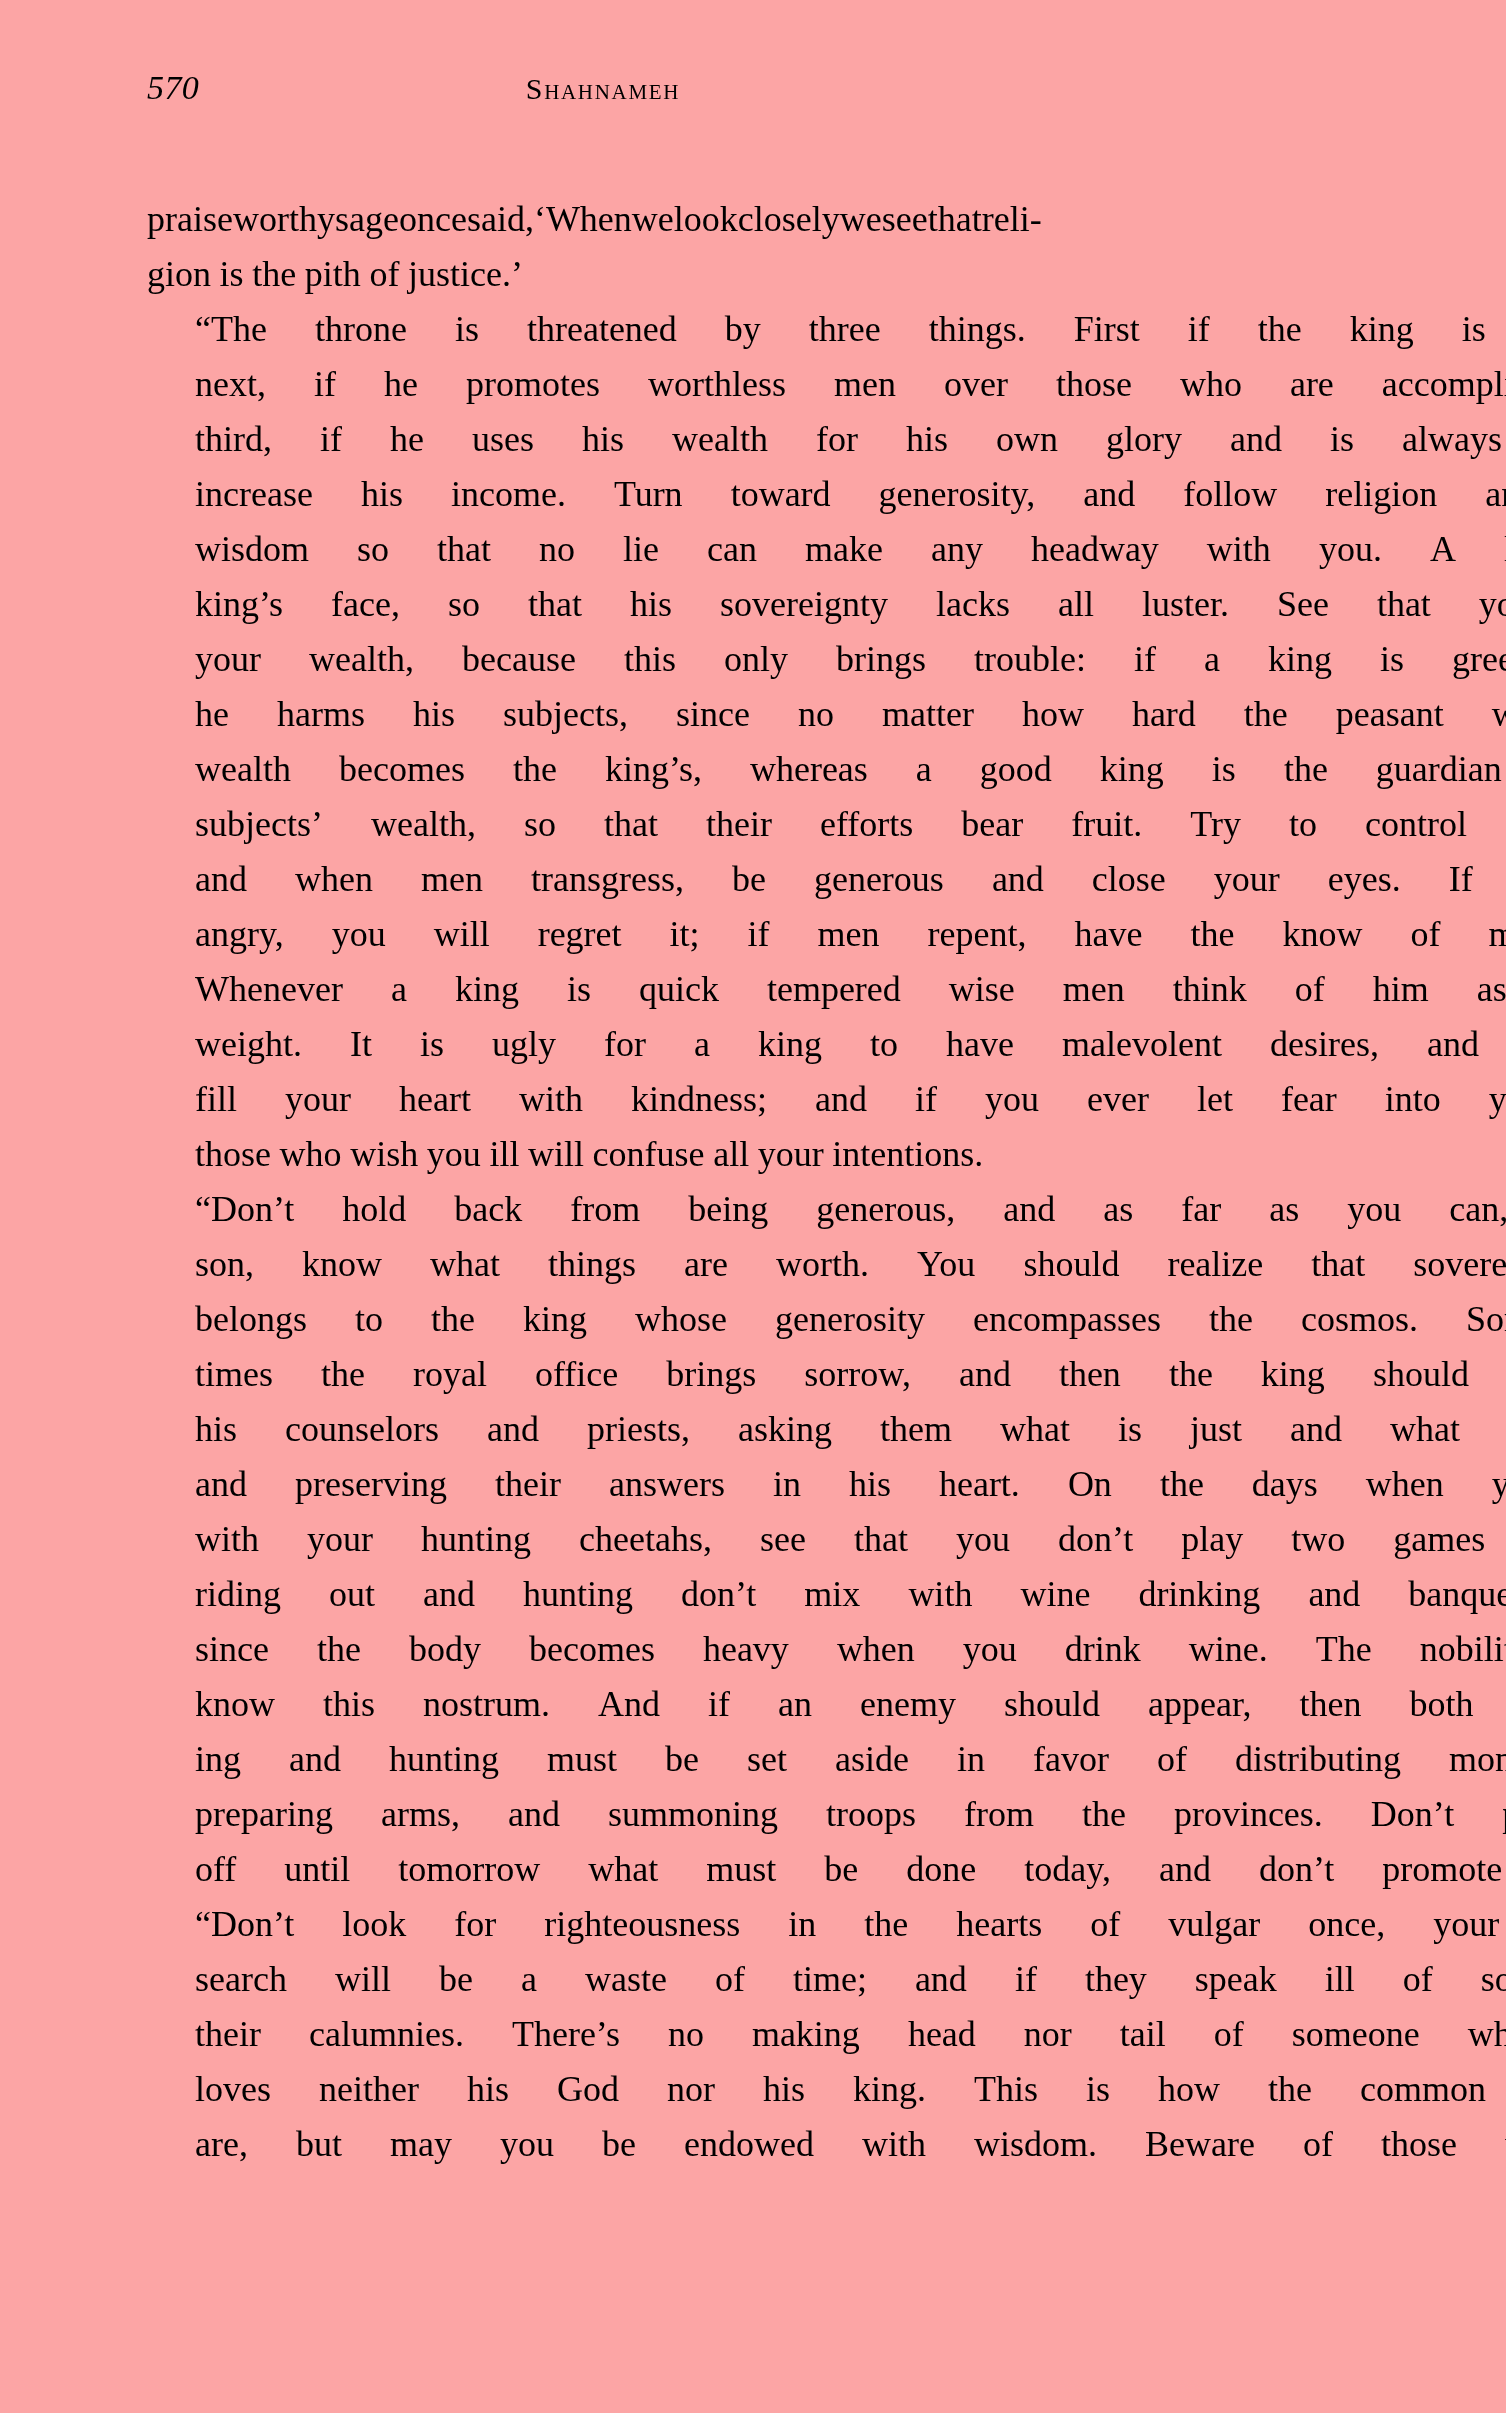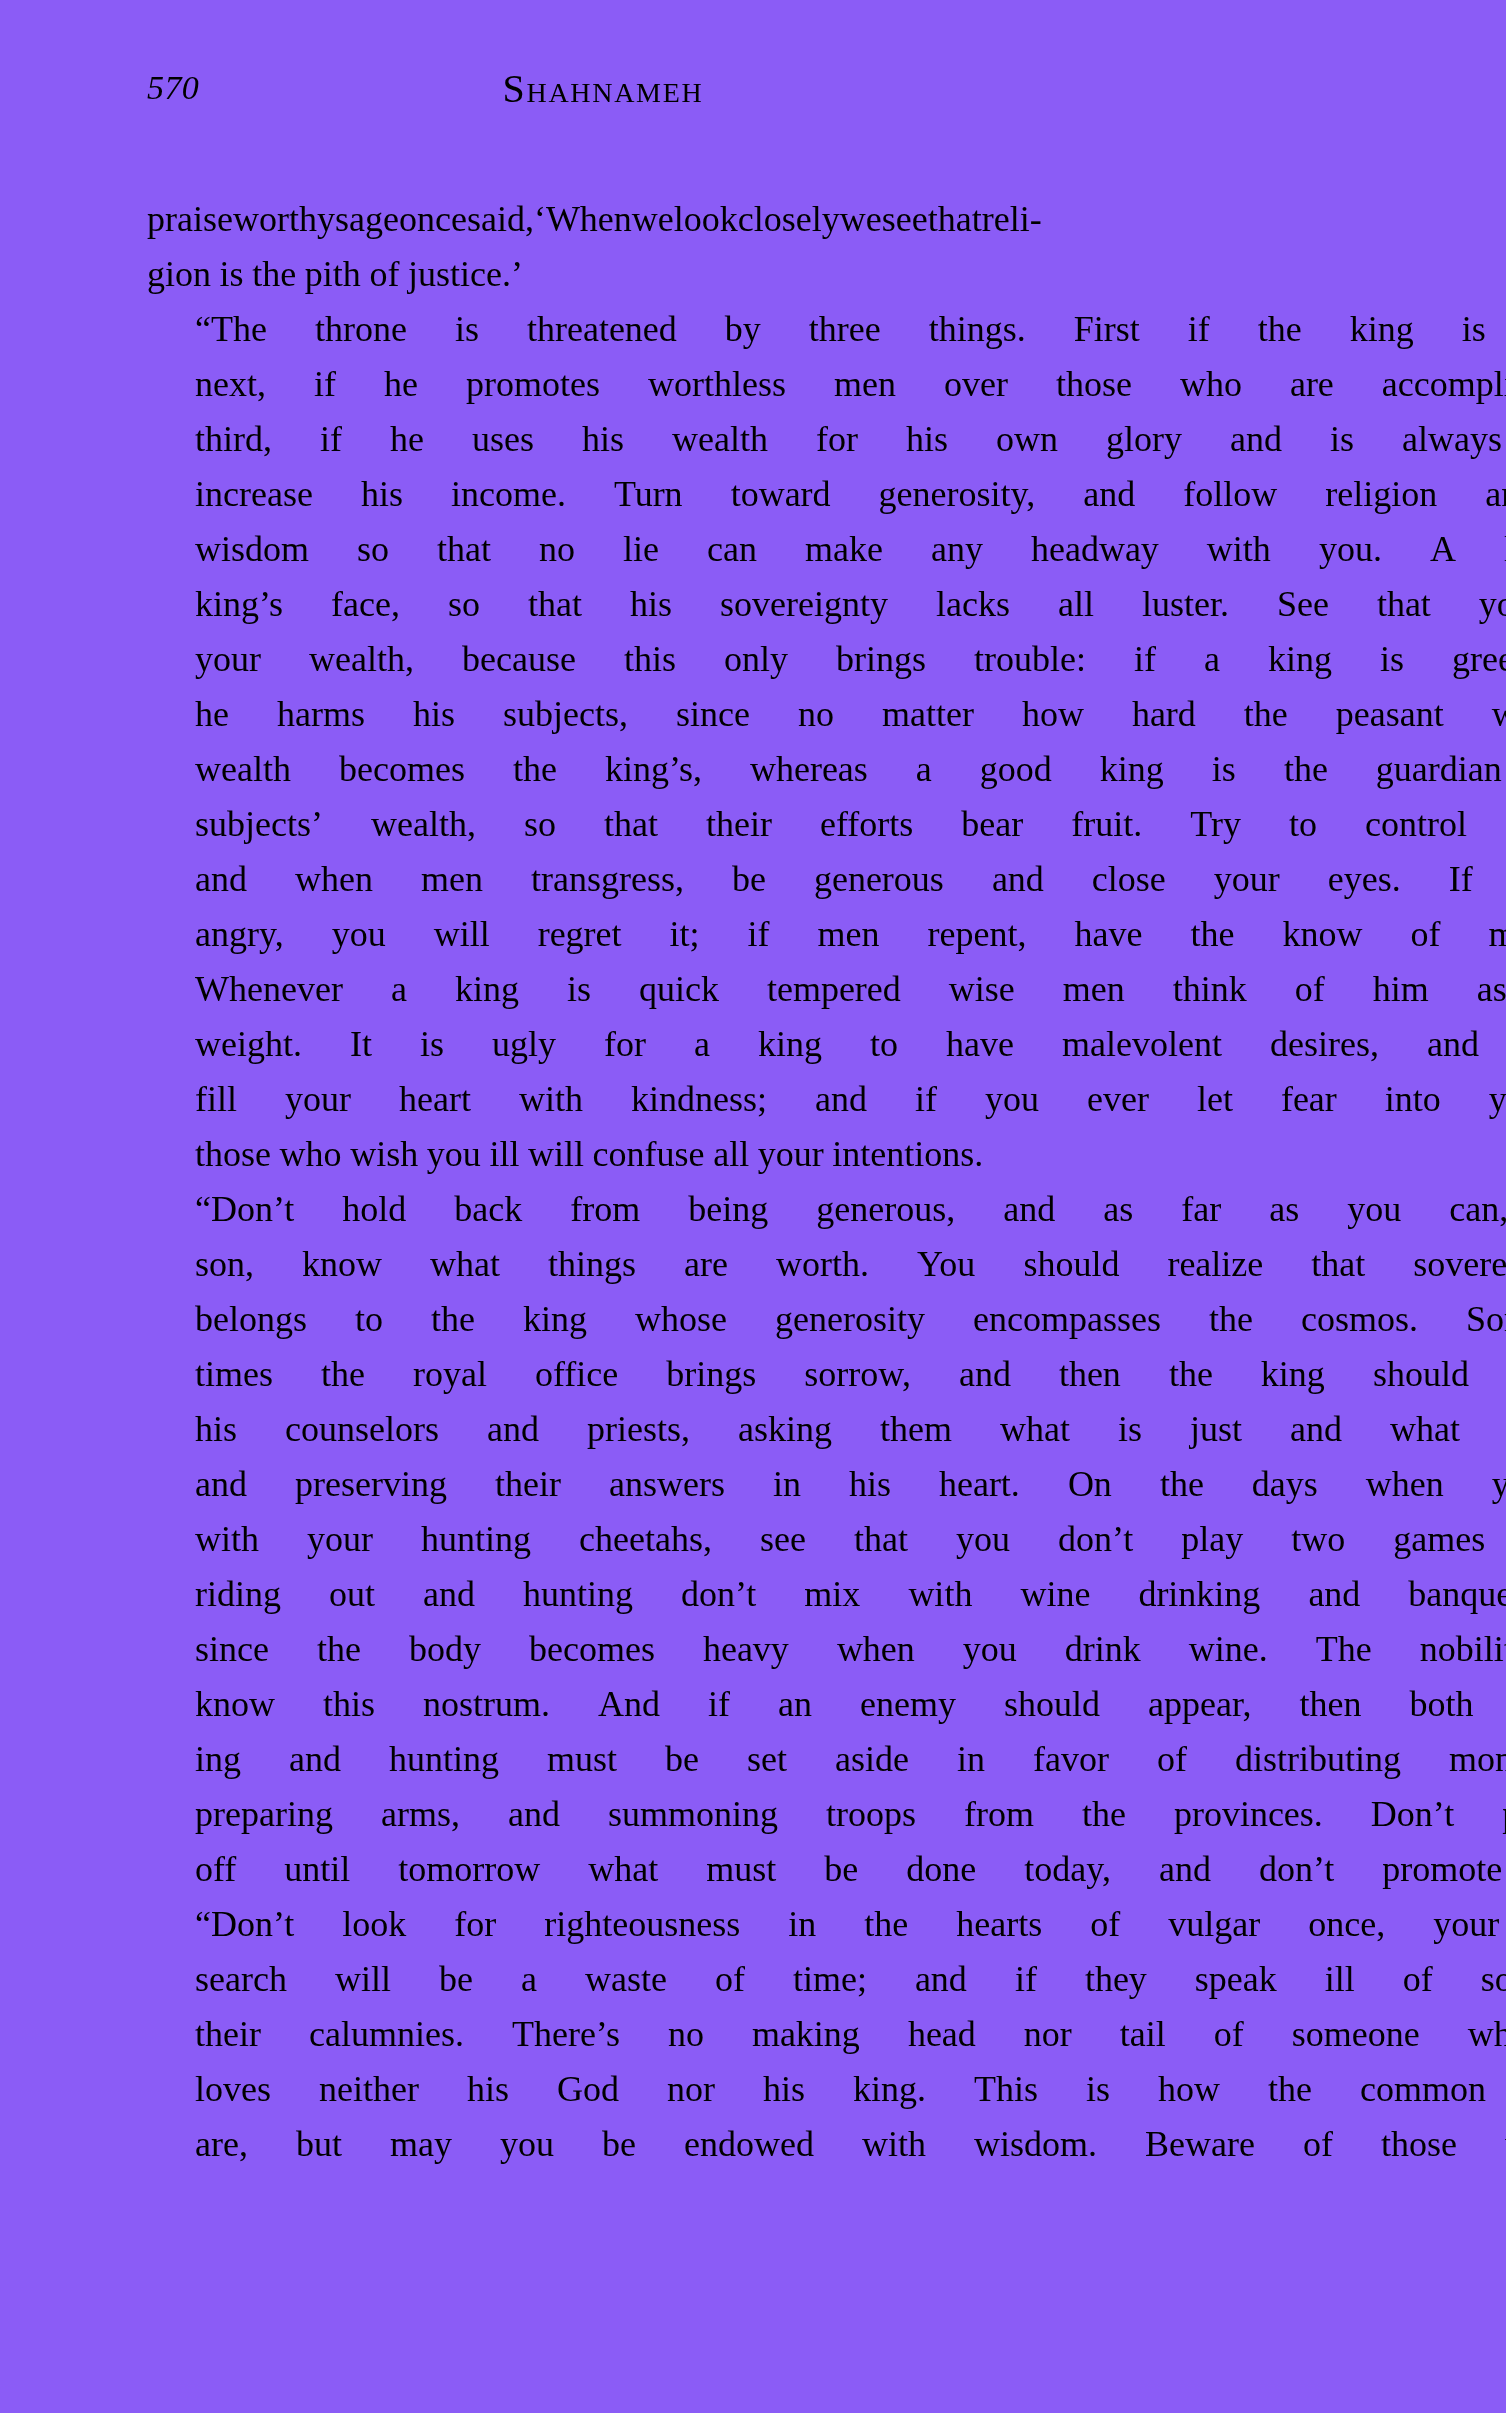--- a/index.html
+++ b/index.html
@@ -4,21 +4,21 @@
 <style>
   html, body {
     margin: 0;
     padding: 0;
     background: #ffffff;
   }
   .page {
     position: relative;
     width: 1506px;
     height: 2413px;
-    background: #8b5cf6;
+    background: #fca5a5;
     overflow: hidden;
     font-family: "Liberation Serif", "DejaVu Serif", serif;
     color: #000000;
     box-sizing: border-box;
   }
 
   
   .running-head {
     position: absolute;
     left: 147px;
@@ -36,21 +36,21 @@
     letter-spacing: 0.4px;
     color: #000;
     white-space: nowrap;
   }
   .book-title {
     position: absolute;
     left: 0;
     right: 0;
     top: 1.6px;
     text-align: center;
-    font-size: 40px;
+    font-size: 30px;
     line-height: 42px;
     font-variant: small-caps;
     letter-spacing: 1.7px;
     color: #000;
     white-space: nowrap;
     
     transform: translateX(-144px);
   }
 
   

